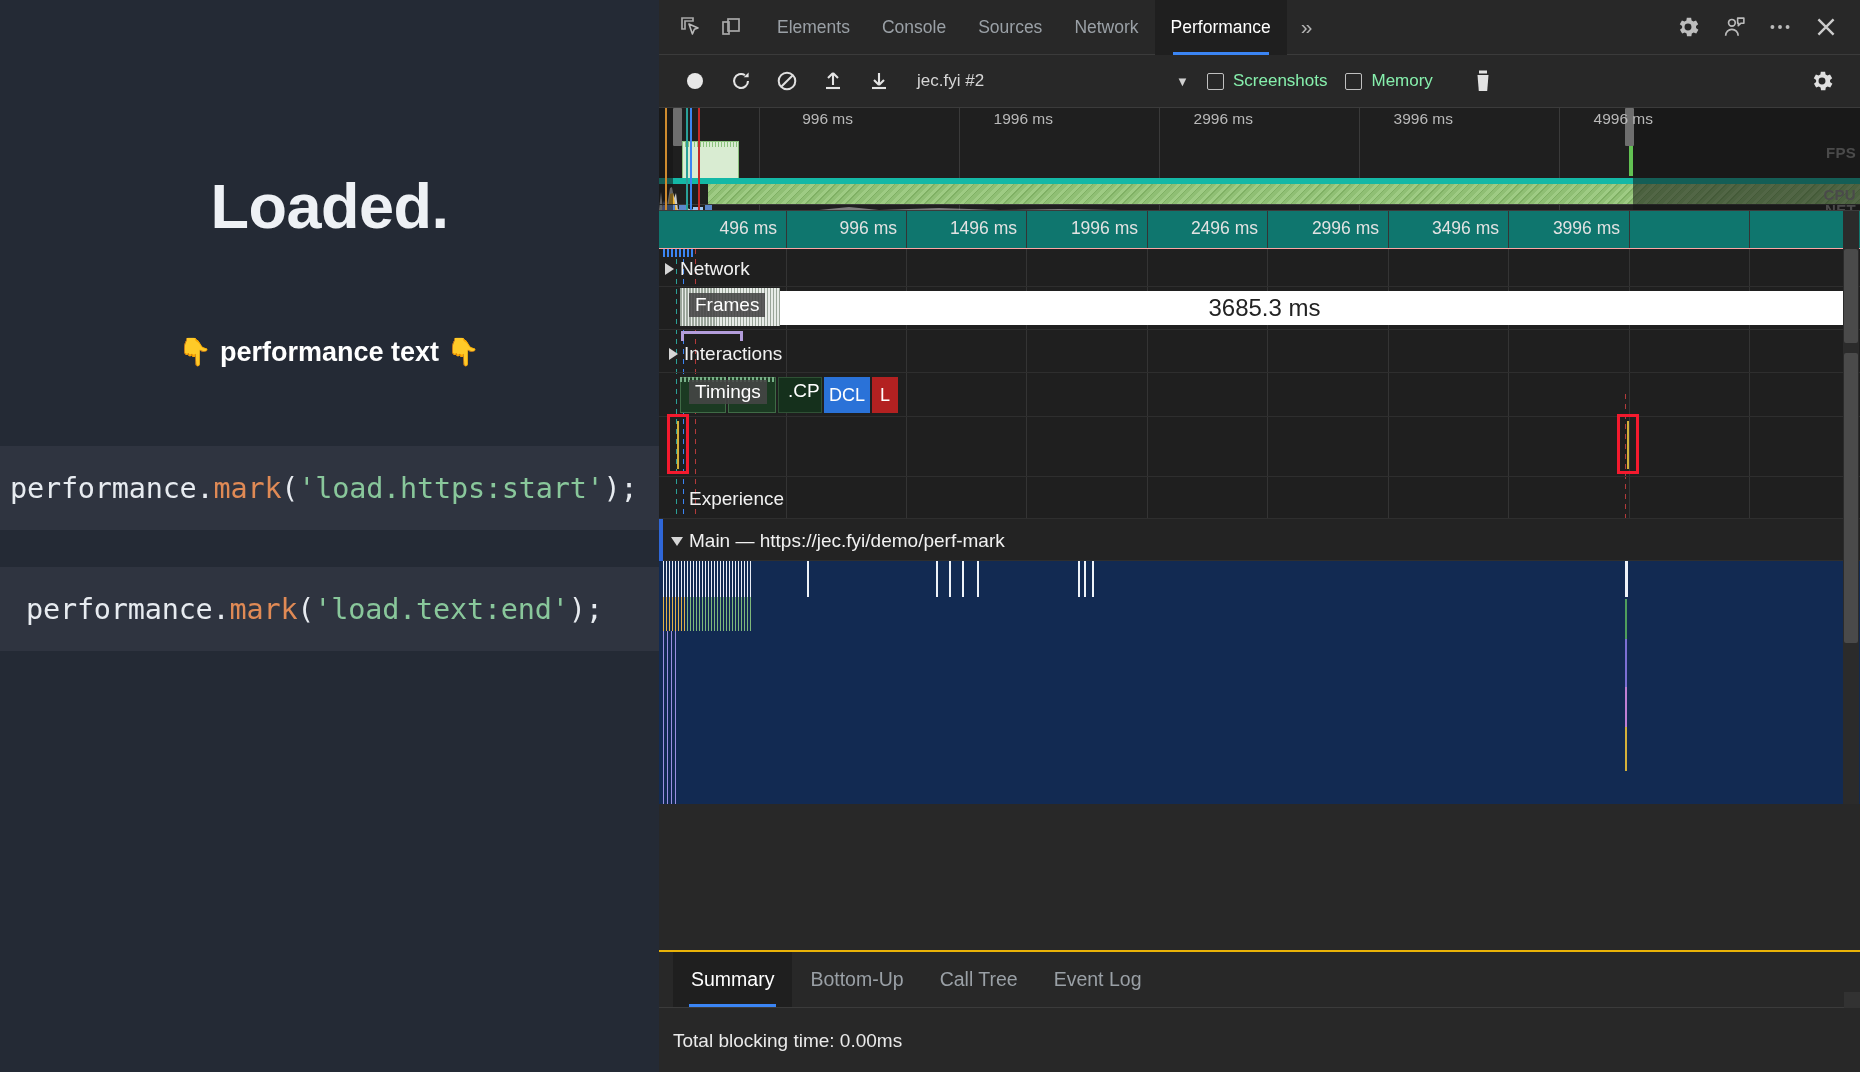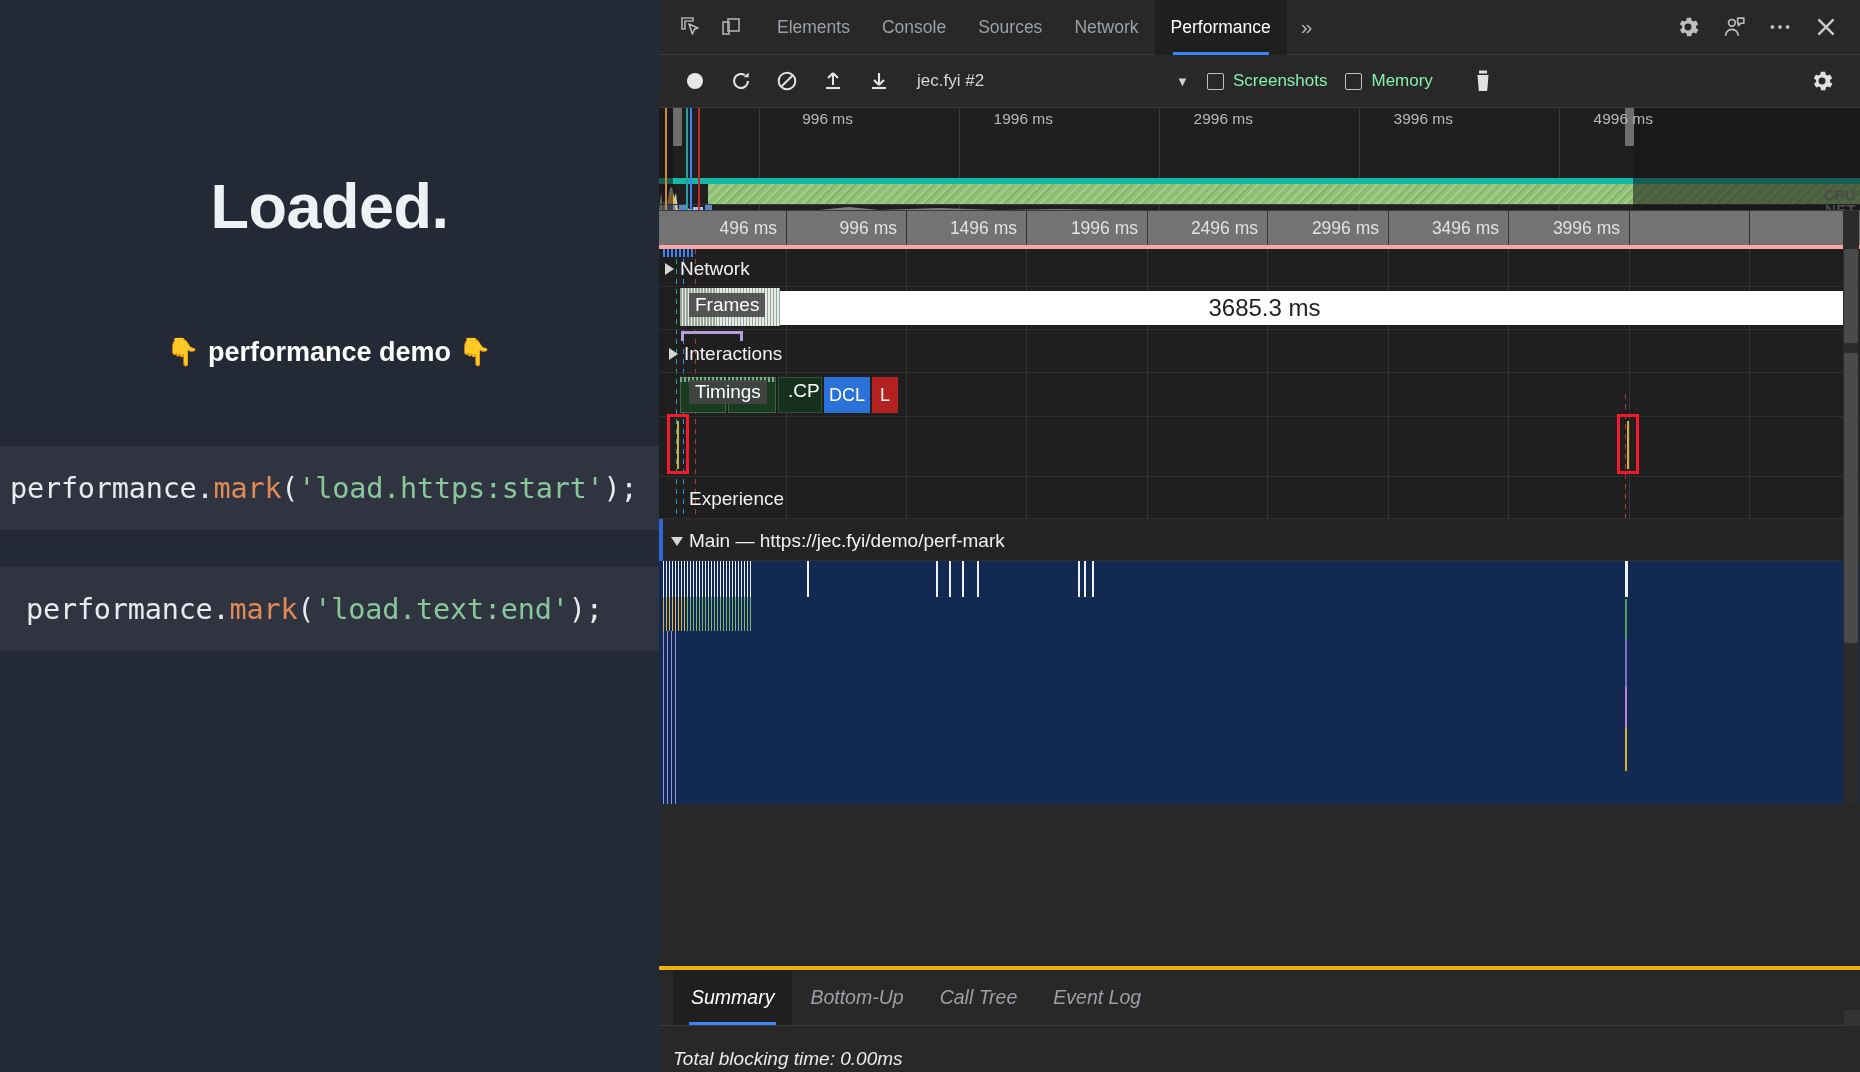--- a/index.html
+++ b/index.html
@@ -187,22 +187,22 @@
   }
   .ov-handle {
     position: absolute; top: 0; width: 9px; height: 38px;
     background: #6e6e6e; border-radius: 1px;
   }
   .ov-vline { position: absolute; top: 0; bottom: 0; width: 2px; }
 
   
   #ruler {
     position: relative; height: 38px;
-    background: #737373;
-    border-bottom: 4px solid #fca5a5;
+    background: #0f766e;
+    border-bottom: 1px solid #fca5a5;
   }
   .r-tick {
     position: absolute; top: 7px;
     color: #e2e2e2; font-size: 17.5px;
     transform: translateX(-100%);
     padding-right: 9px; white-space: nowrap;
   }
 
   
   #tracks {
@@ -271,24 +271,23 @@
     overflow: hidden;
   }
   .fl-line { position: absolute; top: 0; bottom: 0; }
   .nav-left-edge {
     position: absolute; width: 4px; background: #2f67d8;
   }
 
   
   #drawer {
     position: absolute; left: 0; right: 0; bottom: 0;
-    height: 106px;
+    height: 122px;
     background: #282828;
-    border-top: 4px solid #eab308;
-    font-style: italic;
+    border-top: 2px solid #eab308;
   }
   #drawer-tabs {
     height: 56px; display: flex; align-items: stretch;
     padding-left: 14px;
     border-bottom: 1px solid #3b3b3b;
   }
   .d-tab {
     padding: 0 18px; display: flex; align-items: center;
     color: #9aa0a6; font-size: 19.5px; position: relative;
   }
@@ -315,21 +314,21 @@
   }
 </style>
 </head>
 <body>
 
 <div id="app">
 
   <div id="page">
     <div id="page-inner">
       <div class="page-title">Loaded.</div>
-      <div class="page-sub">👇 performance demo 👇</div>
+      <div class="page-sub">👇 performance text 👇</div>
 
       <div class="code-block" id="cb1">
         <span class="tok-plain">performance</span>
           <span class="tok-plain">.</span>
           <span class="tok-fn">mark</span>
           <span class="tok-plain">(</span>
           <span class="tok-str">'load.https:start'</span>
           <span class="tok-plain">);</span>
       </div>
 
@@ -462,20 +461,26 @@
       </div>
     </div>
 
     <div id="overview">
       <div class="ov-gridline" style="left:100px"></div>
       <div class="ov-gridline" style="left:300px"></div>
       <div class="ov-gridline" style="left:500px"></div>
       <div class="ov-gridline" style="left:700px"></div>
       <div class="ov-gridline" style="left:900px"></div>
 
+      <div class="ov-band" id="ov-fps">
+        <div class="ov-green-box" style="left:23px; top:3px; width:57px; height:38px;"></div>
+        <div style="position:absolute;left:23px;top:3px;width:57px;height:6px;background:repeating-linear-gradient(90deg,#8cc27e 0 1.5px,transparent 1.5px 3px)"></div>
+        <div style="position:absolute;left:970px;top:4px;width:4px;height:34px;background:#62c152"></div>
+        <div class="ov-corner-label" style="top:6px">FPS</div>
+      </div>
 
       <div class="ov-band" id="ov-cpu">
         <div class="cpu-hatch" style="left:49px; right:0;"></div>
 
         <svg style="position:absolute;left:0;top:0;width:60px;height:26px" viewBox="0 0 60 26" preserveAspectRatio="none">
           <path d="M0 26 L2 8 L4 26 L8 22 L11 4 L13 3 L15 14 L17 9 L19 26 L24 20 L30 25 L40 26 L60 26 Z" fill="#c9c9c9"></path>
           <path d="M9 26 L11 10 L14 9 L16 20 L18 26 Z" fill="#f0b429"></path>
           <path d="M3 26 L5 16 L7 26 Z" fill="#7e8ee0"></path>
         </svg>
         <svg style="position:absolute;left:160px;top:14px;width:300px;height:12px" viewBox="0 0 300 12" preserveAspectRatio="none">

